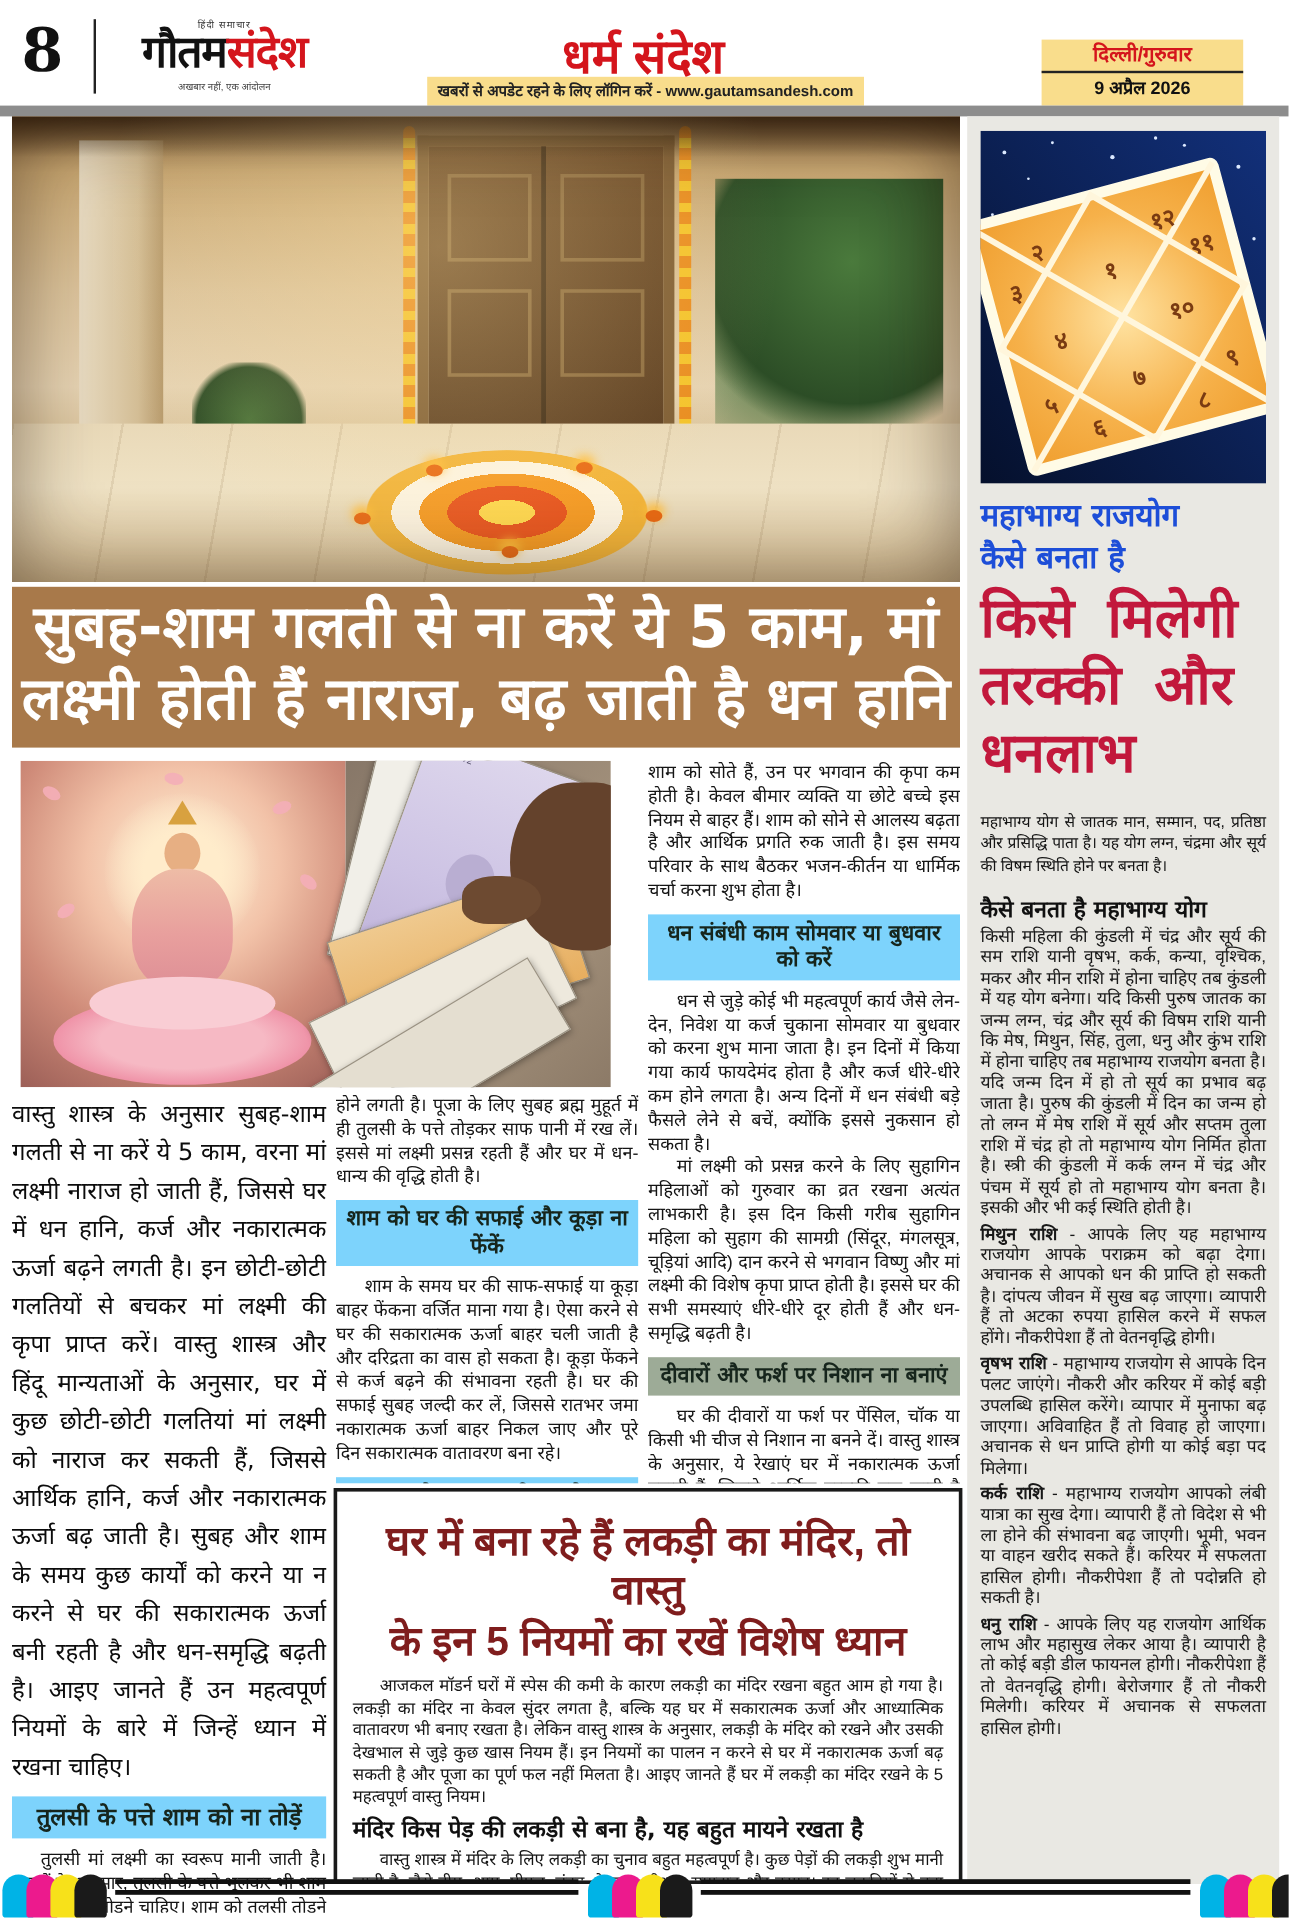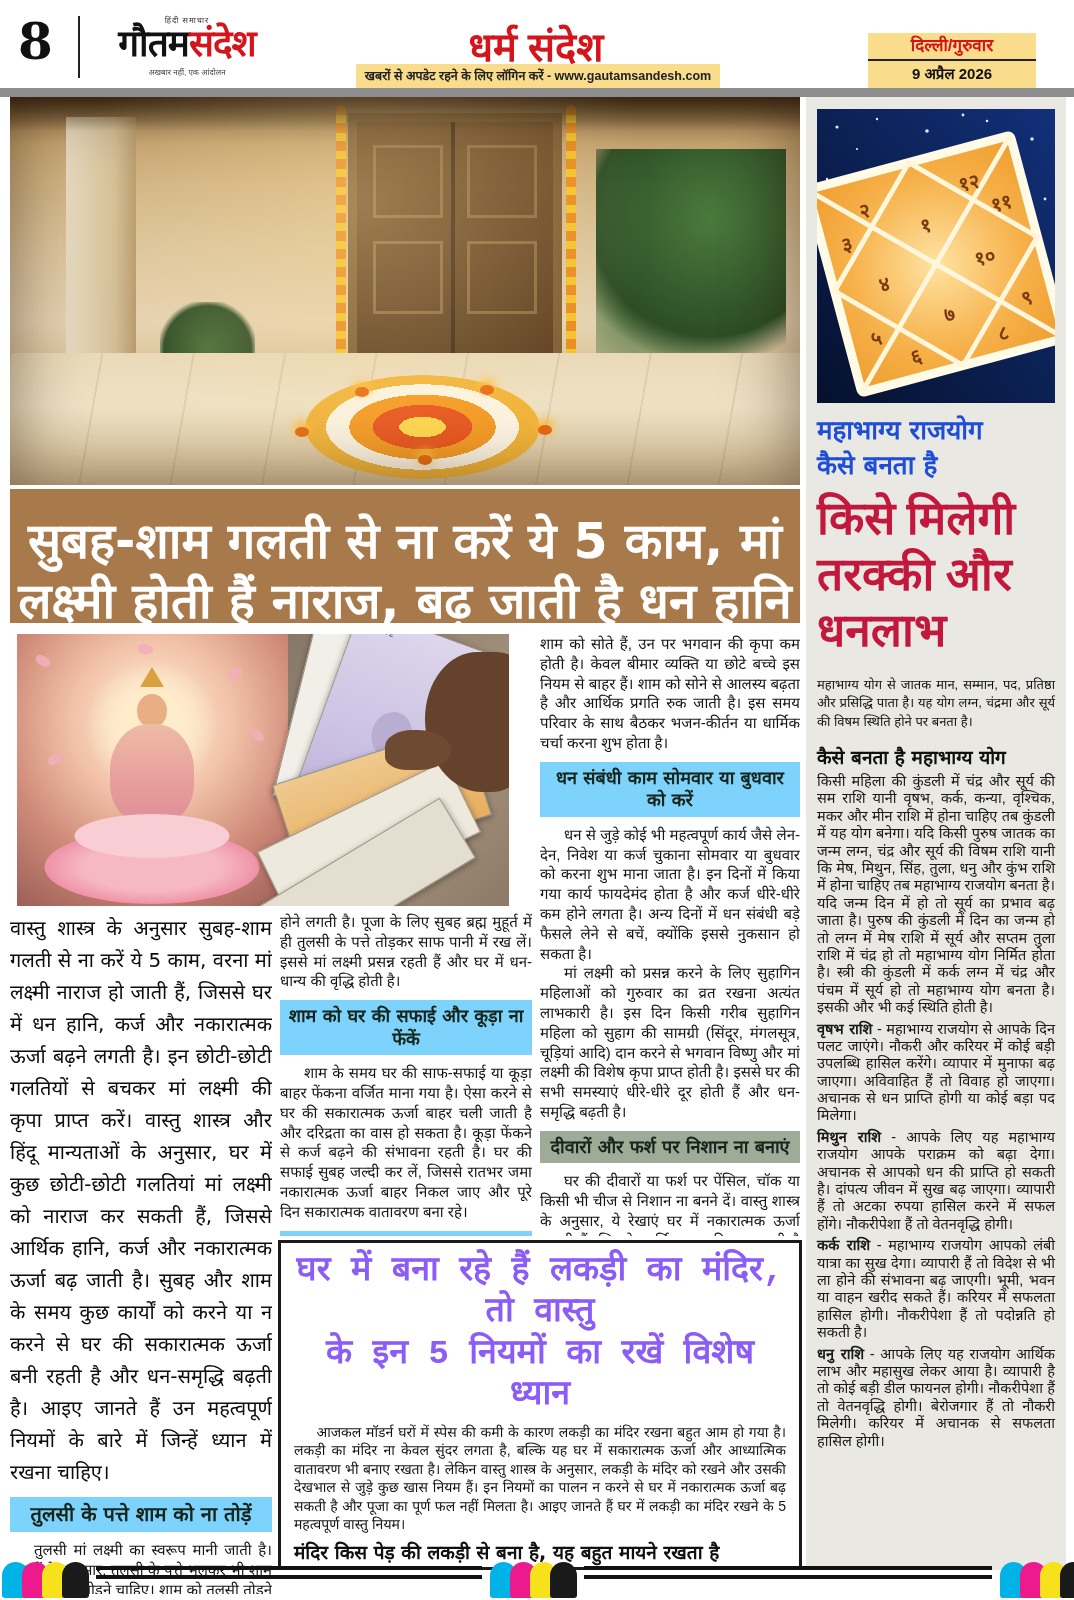--- a/index.html
+++ b/index.html
@@ -45,21 +45,21 @@
                 background:repeating-linear-gradient(100deg,rgba(120,90,50,.12) 0 2px,rgba(0,0,0,0) 2px 90px); }
   .rangoli { position:absolute; left:295px; bottom:6px; width:235px; height:104px; border-radius:50%;
              background:radial-gradient(ellipse at center,#ffd84d 0 14%,#e8541d 14% 30%,#f59a23 30% 44%,#fdf5e3 44% 58%,#f2b43a 58% 70%,rgba(255,255,255,0) 71%); }
   .diya { position:absolute; width:14px; height:10px; border-radius:50%; background:#e86a14; box-shadow:0 -4px 8px 2px rgba(255,190,60,.9); }
   .hall-glow { position:absolute; inset:0; background:radial-gradient(circle at 45% 28%,rgba(255,225,160,.35),rgba(0,0,0,0) 55%); }
   .hall-vignette { position:absolute; inset:0; box-shadow:inset 0 0 70px rgba(40,20,5,.55); }
 
   
   .lead-headline { position:absolute; left:10px; top:489px; width:790px; height:134px; background:#a8794a;
                    color:#fff; font-size:49px; font-weight:800; text-align:center; line-height:1.22;
-                   white-space:pre-line; padding-top:23px; font-family:"DejaVu Sans", sans-serif; overflow:hidden; }
+                   white-space:pre-line; padding-top:4px; font-family:"DejaVu Sans", sans-serif; overflow:hidden; }
 
   
   .photo-lm { position:absolute; left:17px; top:634px; width:492px; height:272px; overflow:hidden; }
   .lm-left { position:absolute; left:0; top:0; width:55%; height:100%;
              background:radial-gradient(circle at 50% 32%,#fbe3c8 0 12%,#f2c2a8 35%,#cf8b79 65%,#9c5f57 100%); }
   .lm-halo { position:absolute; left:50%; top:34%; width:130px; height:130px; transform:translate(-50%,-50%); border-radius:50%;
              background:radial-gradient(circle,#ffeccb 0 35%,rgba(255,220,160,0) 72%); }
   .lm-head { position:absolute; left:50%; top:22%; width:30px; height:34px; transform:translateX(-50%); border-radius:50%; background:#e7af83; }
   .lm-crown { position:absolute; left:50%; top:12%; transform:translateX(-50%); width:0; height:0;
               border-left:12px solid transparent; border-right:12px solid transparent; border-bottom:20px solid #d8a13f; }
@@ -91,33 +91,33 @@
   .bodytext { font-size:15px; line-height:1.32; text-align:justify; color:#141414; }
   .indent { text-indent:1.6em; }
   .subhead { display:block; background:#7dd3fc; color:#16251c; font-weight:bold; text-align:center;
              font-size:18px; line-height:1.25; padding:5px 4px; margin:9px 0 8px; font-family:"DejaVu Sans", sans-serif; }
   .subhead.dark { background:#9dab97; }
   .subhead.w1 { font-size:20px; }
 
   
   .temple-box { position:absolute; left:278px; top:1240px; width:524px; height:330px; border:3px solid #1a1a1a;
                 background:#fff; padding:8px 13px; overflow:hidden; }
-  .temple-head { color:#8b5cf6; font-size:34px; font-weight:800; text-align:center; line-height:1.22;
-                 white-space:pre-line; font-family:Liberation Mono, monospace; margin-bottom:6px; }
+  .temple-head { color:#7f1d1d; font-size:34px; font-weight:800; text-align:center; line-height:1.22;
+                 white-space:pre-line; font-family:Liberation Sans, sans-serif; margin-bottom:6px;margin-top:14px; }
   .temple-p { font-size:14px; line-height:1.32; text-align:justify; color:#141414; }
   .temple-sub { font-size:19px; font-weight:bold; color:#101010; margin:5px 0 3px; font-family:"DejaVu Sans", sans-serif; }
 
   
   .sidebar { position:absolute; left:806px; top:97px; width:260px; height:1473px; background:#e9e8e3;
              padding:12px 11px; overflow:hidden; }
   .kundli-wrap { width:238px; height:294px; }
   .sb-head-black { font-size:26px; font-weight:bold; line-height:1.35; color:#1d4ed8; white-space:pre-line;
                    margin-top:10px; font-family:"DejaVu Sans", sans-serif; }
   .sb-head-red { font-size:46px; font-weight:800; line-height:1.22; color:#c2183c; white-space:pre-line;
-                 margin-top:8px; font-family:Liberation Serif, serif; }
+                 margin-top:8px; font-family:Liberation Mono, monospace; }
   .sb-intro { font-size:13px; line-height:1.45; color:#141414; margin-top:16px; text-align:justify; }
   .sb-subhead { font-size:19px; font-weight:bold; margin-top:12px; color:#101010; font-family:"DejaVu Sans", sans-serif; }
   .sb-body { font-size:14.5px; line-height:1.2; color:#181818; text-align:justify; margin-top:3px; }
   .rashi { font-size:14.5px; line-height:1.2; color:#181818; text-align:justify; margin-top:4px; }
   .rashi b { font-family:"DejaVu Sans", sans-serif; }
 
   
   .cmyk { position:absolute; bottom:2px; height:42px; display:flex; align-items:flex-end; }
   .cmyk span { width:27px; height:36px; border-radius:14px 14px 3px 3px; margin-left:-7px; }
   .cmyk span:first-child { margin-left:0; }
@@ -286,22 +286,22 @@
       </svg>
     </div>
     <div class="sb-head-black">महाभाग्य राजयोग
 कैसे बनता है</div>
     <div class="sb-head-red">किसे मिलेगी
 तरक्की और
 धनलाभ</div>
     <p class="sb-intro">महाभाग्य योग से जातक मान, सम्मान, पद, प्रतिष्ठा और प्रसिद्धि पाता है। यह योग लग्न, चंद्रमा और सूर्य की विषम स्थिति होने पर बनता है।</p>
     <div class="sb-subhead">कैसे बनता है महाभाग्य योग</div>
     <p class="sb-body">किसी महिला की कुंडली में चंद्र और सूर्य की सम राशि यानी वृषभ, कर्क, कन्या, वृश्चिक, मकर और मीन राशि में होना चाहिए तब कुंडली में यह योग बनेगा। यदि किसी पुरुष जातक का जन्म लग्न, चंद्र और सूर्य की विषम राशि यानी कि मेष, मिथुन, सिंह, तुला, धनु और कुंभ राशि में होना चाहिए तब महाभाग्य राजयोग बनता है। यदि जन्म दिन में हो तो सूर्य का प्रभाव बढ़ जाता है। पुरुष की कुंडली में दिन का जन्म हो तो लग्न में मेष राशि में सूर्य और सप्तम तुला राशि में चंद्र हो तो महाभाग्य योग निर्मित होता है। स्त्री की कुंडली में कर्क लग्न में चंद्र और पंचम में सूर्य हो तो महाभाग्य योग बनता है। इसकी और भी कई स्थिति होती है।</p>
+    <p class="rashi"><b>मिथुन राशि</b> - <span>आपके लिए यह महाभाग्य राजयोग आपके पराक्रम को बढ़ा देगा। अचानक से आपको धन की प्राप्ति हो सकती है। दांपत्य जीवन में सुख बढ़ जाएगा। व्यापारी हैं तो अटका रुपया हासिल करने में सफल होंगे। नौकरीपेशा हैं तो वेतनवृद्धि होगी।</span></p>
     <p class="rashi"><b>वृषभ राशि</b> - <span>महाभाग्य राजयोग से आपके दिन पलट जाएंगे। नौकरी और करियर में कोई बड़ी उपलब्धि हासिल करेंगे। व्यापार में मुनाफा बढ़ जाएगा। अविवाहित हैं तो विवाह हो जाएगा। अचानक से धन प्राप्ति होगी या कोई बड़ा पद मिलेगा।</span></p>
-    <p class="rashi"><b>मिथुन राशि</b> - <span>आपके लिए यह महाभाग्य राजयोग आपके पराक्रम को बढ़ा देगा। अचानक से आपको धन की प्राप्ति हो सकती है। दांपत्य जीवन में सुख बढ़ जाएगा। व्यापारी हैं तो अटका रुपया हासिल करने में सफल होंगे। नौकरीपेशा हैं तो वेतनवृद्धि होगी।</span></p>
     <p class="rashi"><b>कर्क राशि</b> - <span>महाभाग्य राजयोग आपको लंबी यात्रा का सुख देगा। व्यापारी हैं तो विदेश से भी ला होने की संभावना बढ़ जाएगी। भूमी, भवन या वाहन खरीद सकते हैं। करियर में सफलता हासिल होगी। नौकरीपेशा हैं तो पदोन्नति हो सकती है।</span></p>
     <p class="rashi"><b>धनु राशि</b> - <span>आपके लिए यह राजयोग आर्थिक लाभ और महासुख लेकर आया है। व्यापारी है तो कोई बड़ी डील फायनल होगी। नौकरीपेशा हैं तो वेतनवृद्धि होगी। बेरोजगार हैं तो नौकरी मिलेगी। करियर में अचानक से सफलता हासिल होगी।</span></p>
   </div>
 
   <div class="cmyk" style="left:2px;">
     <span class="c-c"></span>
       <span class="c-m"></span>
       <span class="c-y"></span>
       <span class="c-k"></span>
   </div>

